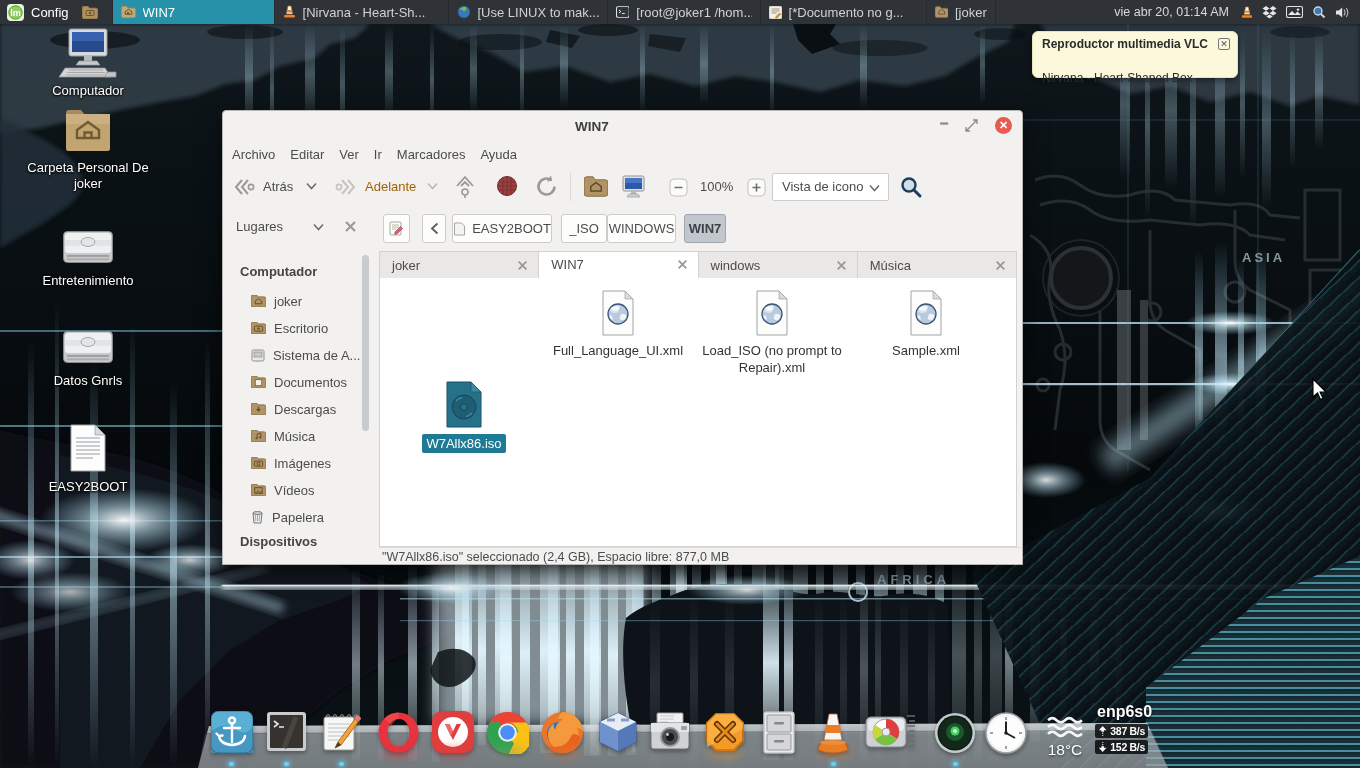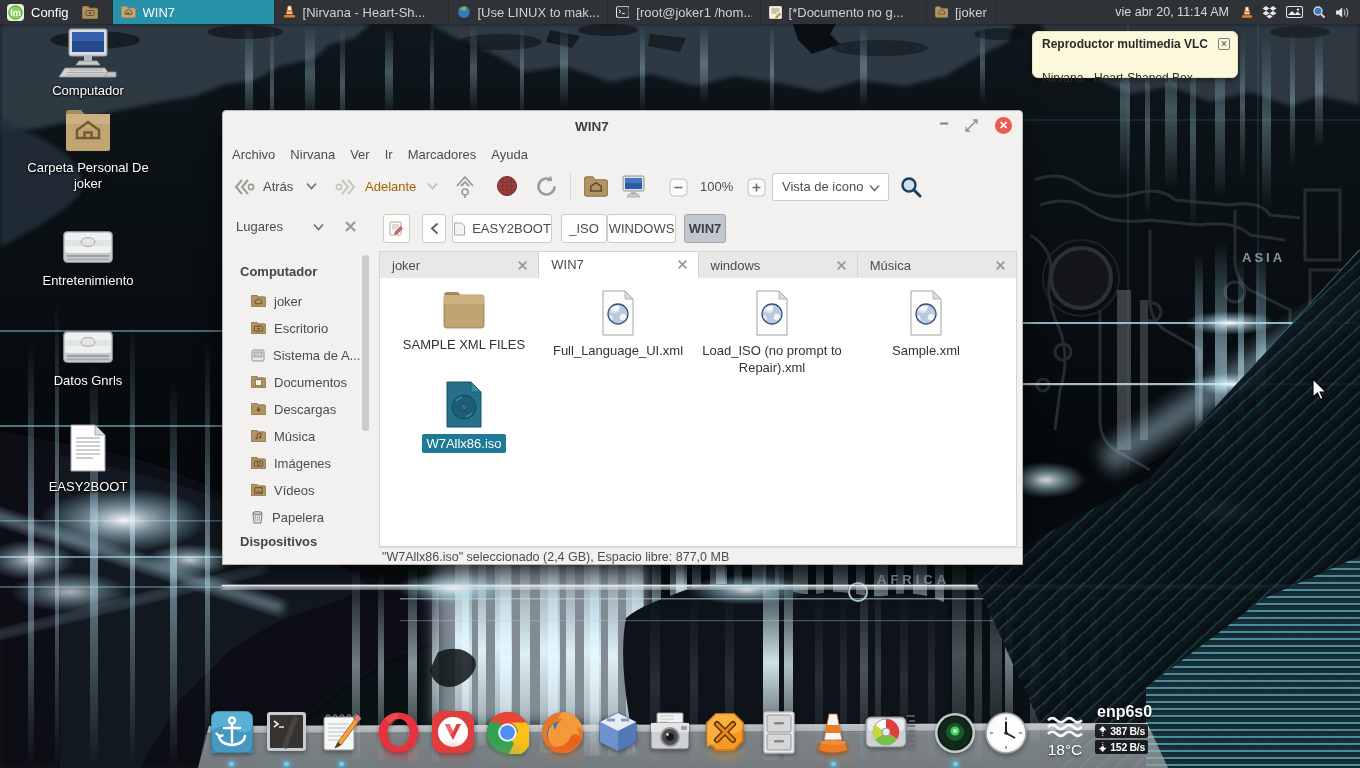--- a/index.html
+++ b/index.html
@@ -308,21 +308,21 @@
   <span>[*Documento no g...</span>
  </div>
  <div class="task" style="width:70px;border-right:1px solid #272b2f">
   <svg width="15" height="12" viewBox="0 0 16 13">
         <path d="M0,2 q0,-2 2,-2 h4 l1.5,2 h6.5 q2,0 2,2 v7 q0,2 -2,2 h-12 q-2,0 -2,-2 z" fill="#b09465" stroke="#7d6539" stroke-width=".8"></path>
         <path d="M4.5,9 v-3 l3.5,-2.5 3.5,2.5 v3 z" fill="none" stroke="#5f4c28" stroke-width="1"></path>
       </svg>
   <span>[joker]</span>
  </div>
  <div style="flex:1"></div>
- <span style="color:#d6d9dc;font-size:12.5px">vie abr 20, 11:14 AM</span>
+ <span style="color:#d6d9dc;font-size:12.5px">vie abr 20, 01:14 AM</span>
  <div style="display:flex;align-items:center;gap:9px;margin:0 10px 0 12px">
   <svg width="12" height="13" viewBox="0 0 13 14">
         <path d="M5,1 h3 l1.6,8 h-6.2 z" fill="#f5f5f5" stroke="#c96f12" stroke-width=".7"></path>
         <path d="M4.3,5 h4.4 l.5,2.4 h-5.4 z" fill="#e8842c"></path>
         <rect x="1" y="10" width="11" height="2.6" rx="1" fill="#e8842c"></rect>
       </svg>
   <svg width="15" height="13" viewBox="0 0 15 13">
         <path d="M4,0 L7.5,2.4 4,4.8 .5,2.4 Z M11,0 L14.5,2.4 11,4.8 7.5,2.4 Z M4,4.8 L7.5,7.2 4,9.6 .5,7.2 Z M11,4.8 L14.5,7.2 11,9.6 7.5,7.2 Z M4.3,10.4 L7.5,8.4 10.7,10.4 7.5,12.6 Z" fill="#e4e7ea"></path>
       </svg>
   <svg width="17" height="12" viewBox="0 0 17 12">
@@ -406,21 +406,21 @@
   <b style="position:absolute;left:352px;top:8px;color:#3f3f3f;font-size:13.5px">WIN7</b>
   <span style="position:absolute;right:74px;top:5px;color:#8a8a8a;font-size:13px">━</span>
   <svg style="position:absolute;right:44px;top:8px" width="13" height="13" viewBox="0 0 13 13">
         <path d="M1,12 L12,1 M1,8 v4 h4 M12,5 v-4 h-4" stroke="#8a8a8a" stroke-width="1.3" fill="none"></path>
       </svg>
   <span style="position:absolute;right:10px;top:6px;width:17px;height:17px;border-radius:50%;background:#ea5a51;color:#fff;font-size:11px;line-height:17px;font-weight:bold;text-align:center">✕</span>
  </div>
 
  <div style="position:absolute;left:9px;top:36px;display:flex;gap:15px;color:#4c4c4c">
   <span>Archivo</span>
-      <span>Nirvana</span>
+      <span>Editar</span>
       <span>Ver</span>
       <span>Ir</span>
       <span>Marcadores</span>
       <span>Ayuda</span>
  </div>
 
  <div style="position:absolute;left:0;top:56px;width:100%;height:40px">
   <svg style="position:absolute;left:10px;top:9px" width="22" height="22" viewBox="0 0 22 22">
         <path d="M9,4 L3,11 L9,18 M15,4 L9,11 L15,18" stroke="#9a9a97" stroke-width="2" fill="none"></path>
         <circle cx="18" cy="11" r="2.6" fill="none" stroke="#9a9a97" stroke-width="1.6"></circle>
@@ -571,28 +571,20 @@
           <path d="M2,2 L11,11 M11,2 L2,11" stroke="#9a9a97" stroke-width="2.2"></path>
         </svg></div>
   <div class="tab">windows<svg width="11" height="11" viewBox="0 0 13 13">
           <path d="M2,2 L11,11 M11,2 L2,11" stroke="#9a9a97" stroke-width="2.2"></path>
         </svg></div>
   <div class="tab" style="border-right:0">Música<svg width="11" height="11" viewBox="0 0 13 13">
           <path d="M2,2 L11,11 M11,2 L2,11" stroke="#9a9a97" stroke-width="2.2"></path>
         </svg></div>
  </div>
  <div id="content" style="position:absolute;left:156px;top:167px;width:638px;height:269px;background:#fff;border:1px solid #d4d3d1;border-top:0">
-  <div class="fitem" style="left:14px;top:12px">
-   <svg width="46" height="40" viewBox="0 0 46 40">
-          <path d="M3,5 q0,-3 3,-3 h11 l4,5 h-18 z" fill="#a58a5c"></path>
-          <rect x="3" y="5" width="40" height="33" rx="2.5" fill="#c0a472" stroke="#937b4e" stroke-width=".8"></rect>
-          <rect x="3" y="5" width="40" height="9" fill="#cbb182"></rect>
-        </svg>
-   <div class="flab">SAMPLE XML FILES</div>
-  </div>
   <div class="fitem" style="left:168px;top:12px">
    <svg width="38" height="46" viewBox="0 0 38 46">
           <path d="M4,1 h22 l8,8 v36 h-30 z" fill="#fdfdfc" stroke="#a0a2a4"></path>
           <path d="M26,1 l8,8 h-8 z" fill="#d9dbdd" stroke="#a0a2a4" stroke-width=".7"></path>
           <circle cx="19" cy="24" r="10" fill="#b8cade"></circle>
           <path d="M13,16.5 q5,-2 8,0 l-1,3 q-3,2 -6,1 l-2,-2.5 z M22,24 q4,-1 5.5,2 l-2,4 q-4,1 -5,-2 z M12,25 q2,2 2,5 q-3,-1 -4,-4 z" fill="#f0f4f8"></path>
           <circle cx="19" cy="24" r="10" fill="none" stroke="#3e5377" stroke-width="1.3"></circle>
           <ellipse cx="15.5" cy="20" rx="4.5" ry="3" fill="#fff" opacity=".5"></ellipse>
         </svg>
    <div class="flab">Full_Language_UI.xml</div>

